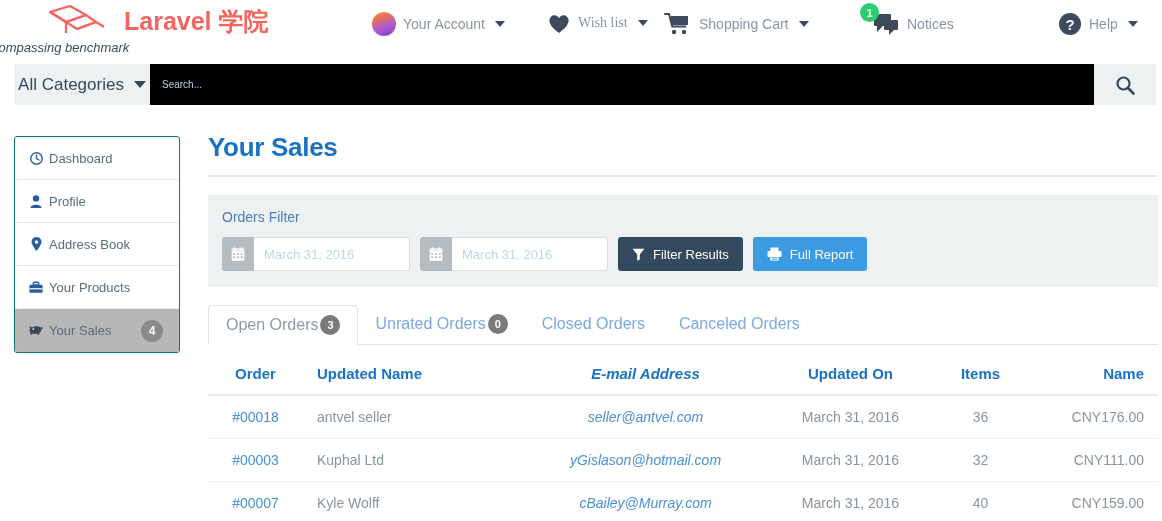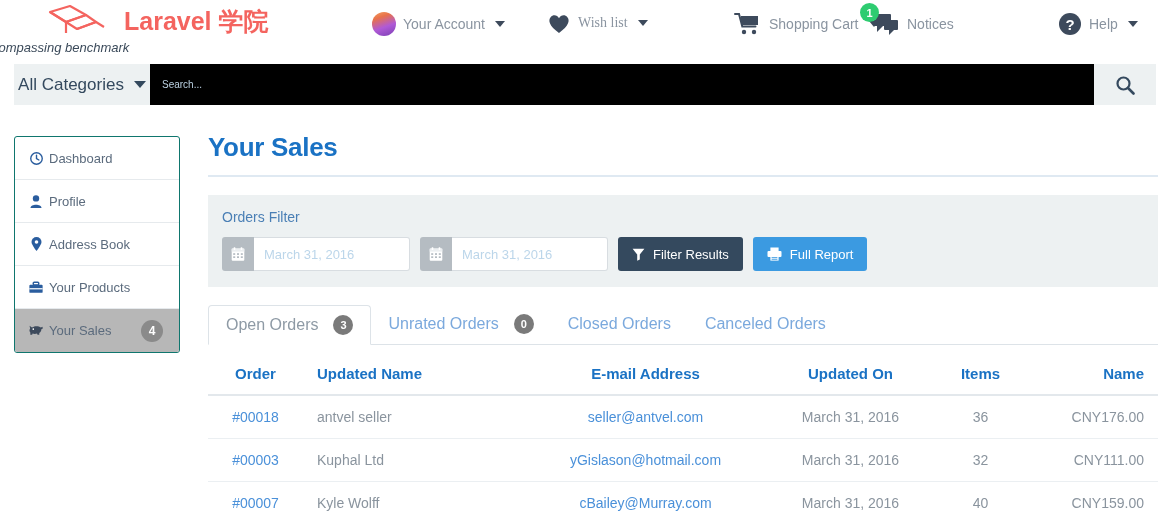--- a/index.html
+++ b/index.html
@@ -35,21 +35,21 @@
   }
 
   .nav-item {
     position: absolute; top: 12px;
     display: flex; align-items: center; gap: 7px;
     color: #8a94a0; font-size: 14px; white-space: nowrap;
     cursor: pointer;
   }
   .nav-acct   { left: 372px; }
   .nav-wish   { left: 547px; font-family: Liberation Serif, serif; }
-  .nav-cart   { left: 734px; }
+  .nav-cart   { left: 664px; }
   .nav-notice { left: 872px; }
   .nav-help   { left: 1058px; }
 
   .avatar {
     width: 24px; height: 24px; border-radius: 50%;
     background: linear-gradient(160deg,#f4a261 0%,#e8724a 25%,#b05ad6 60%,#7b3fb5 100%);
     display:block; flex: none;
   }
   .caret {
     width: 0; height: 0; margin-left: 3px;
@@ -170,21 +170,21 @@
   .btn-blue { background: #3b9ae1; }
 
   
   .tabs {
     display: flex; align-items: flex-end;
     border-bottom: 1px solid #dde3e8;
     margin-top: 18px;
     height: 40px;
   }
   .tab {
-    display:flex; align-items:center; gap: 15px;
+    display:flex; align-items:center; gap: 2px;
     padding: 0 17px; height: 40px;
     color: #7ba9dd; font-size: 16px; cursor: pointer;
     background: transparent;
   }
   .tab.active {
     color: #8e9aa5;
     background: #fff;
     border: 1px solid #dde3e8;
     border-bottom: 1px solid #fff;
     border-radius: 4px 4px 0 0;
@@ -204,21 +204,21 @@
     padding: 14px 8px 12px 8px;
     border-bottom: 2px solid #e3e8ec;
   }
   table.sales td {
     padding: 13px 8px;
     border-bottom: 1px solid #ebeff2;
     font-size: 14px; color: #8a949e;
   }
   .c-order   { width: 95px; text-align: center; }
   .c-name    { width: 225px; text-align: left; padding-left: 14px !important; }
-  .c-email   { width: 235px; text-align: center; }
+  .c-email   { width: 235px; text-align: center; font-style: italic; }
   .c-updated { width: 175px; text-align: center; }
   .c-items   { width: 85px;  text-align: center; }
   .c-total   { text-align: right; padding-right: 14px !important; }
   td.c-name { color: #8a949e; }
   .link { color: #4a90d9; text-decoration: none; cursor: pointer; }
   .val-blue { color: #8aa6c4; }
 </style>
 </head>
 <body>
 

